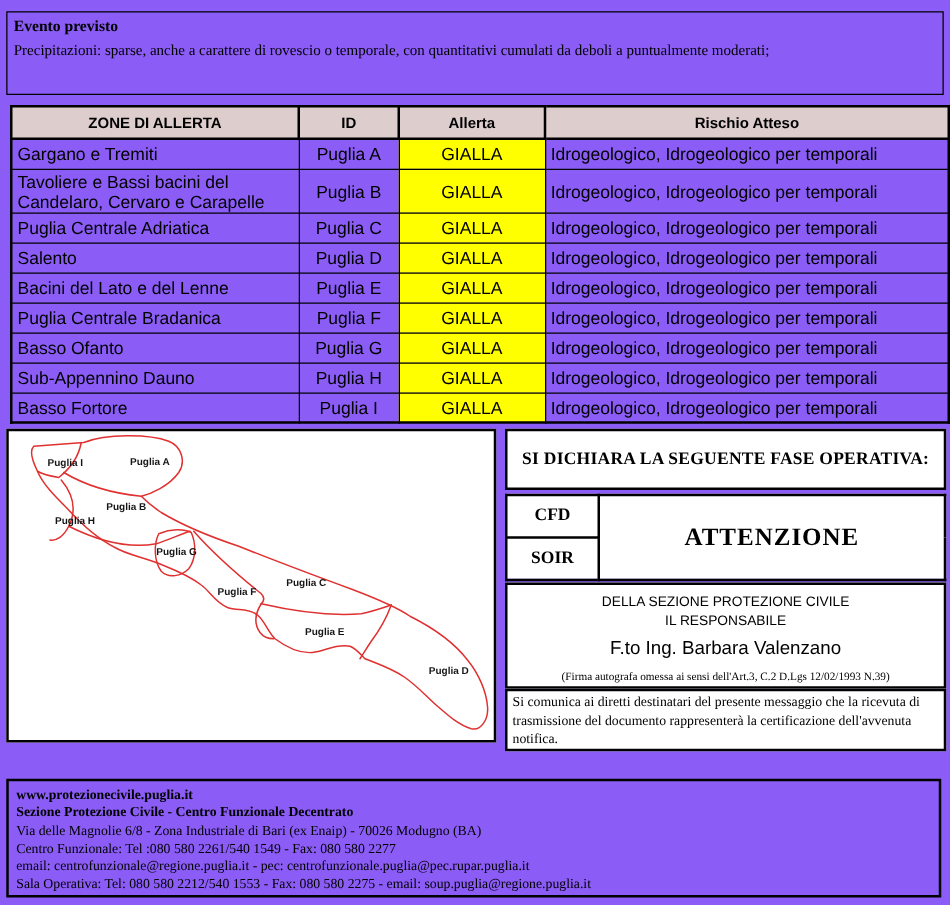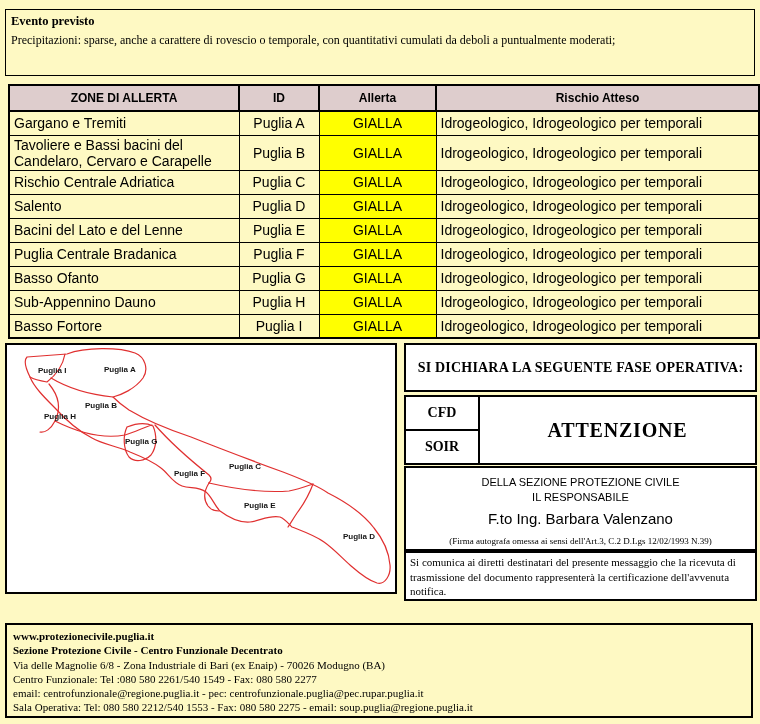--- a/index.html
+++ b/index.html
@@ -1,17 +1,17 @@
 <!DOCTYPE html>
 <html><head>
 <meta charset="utf-8">
 <style>
   * { margin:0; padding:0; box-sizing:border-box; }
   body { background:#ffffff; font-family:"Liberation Serif", serif; color:#000; }
-  #page { position:relative; width:760px; height:724px; background:#fef9c3; overflow:hidden; }
+  #page { position:relative; width:760px; height:724px; background:#8b5cf6; overflow:hidden; }
 
   
   #evento-box { position:absolute; left:5px; top:9px; width:750px; height:67px;
     border:1px solid #000; padding:4px 5px; }
   #evento-title { font-weight:bold; font-size:12.5px; font-family:"Liberation Serif", serif; }
   #evento-desc { font-size:12px; margin-top:4px; font-family:"Liberation Serif", serif; }
 
   
   #alert-table { position:absolute; left:8px; top:84px; width:750px;
     border-collapse:collapse; font-family:"Liberation Sans", sans-serif; table-layout:fixed; }
@@ -89,21 +89,21 @@
         <td class="c-alert">GIALLA</td>
         <td class="c-risk">Idrogeologico, Idrogeologico per temporali</td>
       </tr>
       <tr class="row-tall">
         <td class="c-zone">Tavoliere e Bassi bacini del Candelaro, Cervaro e Carapelle</td>
         <td class="c-id">Puglia B</td>
         <td class="c-alert">GIALLA</td>
         <td class="c-risk">Idrogeologico, Idrogeologico per temporali</td>
       </tr>
       <tr>
-        <td class="c-zone">Rischio Centrale Adriatica</td>
+        <td class="c-zone">Puglia Centrale Adriatica</td>
         <td class="c-id">Puglia C</td>
         <td class="c-alert">GIALLA</td>
         <td class="c-risk">Idrogeologico, Idrogeologico per temporali</td>
       </tr>
       <tr>
         <td class="c-zone">Salento</td>
         <td class="c-id">Puglia D</td>
         <td class="c-alert">GIALLA</td>
         <td class="c-risk">Idrogeologico, Idrogeologico per temporali</td>
       </tr>

